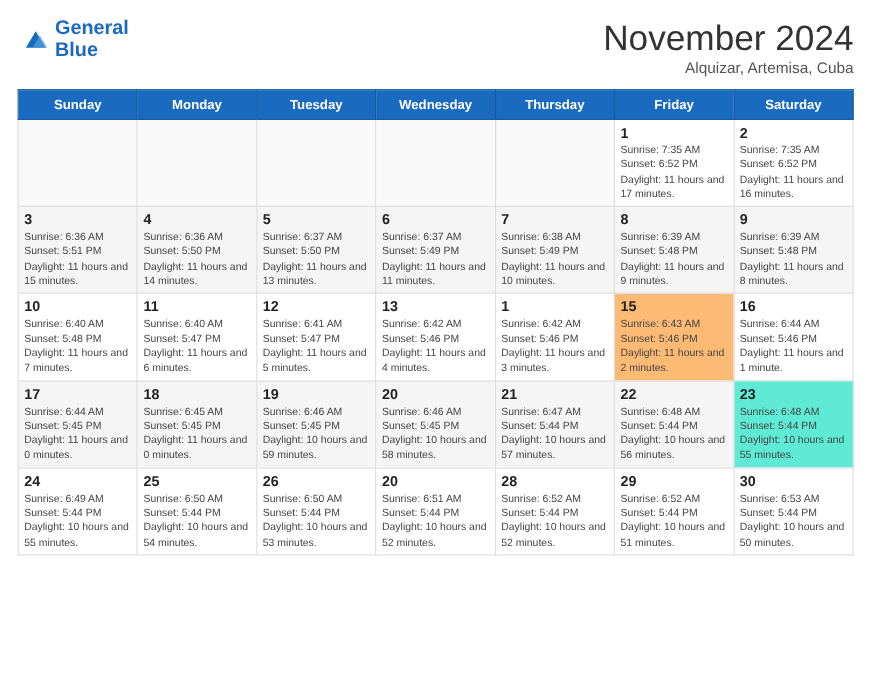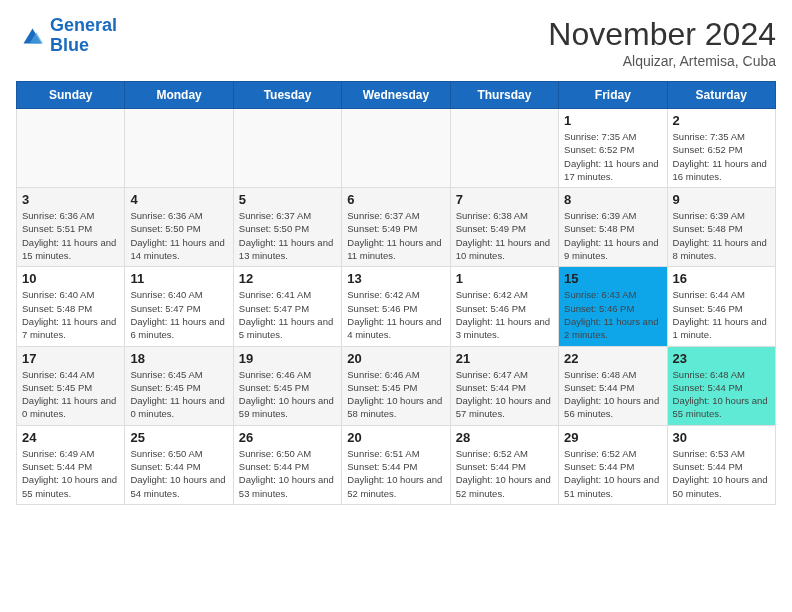--- a/index.html
+++ b/index.html
@@ -184,21 +184,21 @@
           <div class="day-info">Sunrise: 6:41 AM<br>Sunset: 5:47 PM<br>Daylight: 11 hours and 5 minutes.</div>
         </td>
         <td style="background: rgb(255, 255, 255); margin-top: 34px;">
           <span class="day-num">13</span>
           <div class="day-info">Sunrise: 6:42 AM<br>Sunset: 5:46 PM<br>Daylight: 11 hours and 4 minutes.</div>
         </td>
         <td style="background: rgb(255, 255, 255);">
           <span class="day-num">1</span>
           <div class="day-info">Sunrise: 6:42 AM<br>Sunset: 5:46 PM<br>Daylight: 11 hours and 3 minutes.</div>
         </td>
-        <td style="background: #0ea5e9;">
+        <td style="background: #fdba74;">
           <span class="day-num">15</span>
           <div class="day-info">Sunrise: 6:43 AM<br>Sunset: 5:46 PM<br>Daylight: 11 hours and 2 minutes.</div>
         </td>
         <td style="background: rgb(255, 255, 255);">
           <span class="day-num">16</span>
           <div class="day-info">Sunrise: 6:44 AM<br>Sunset: 5:46 PM<br>Daylight: 11 hours and 1 minute.</div>
         </td>
       </tr>
       <tr>
         <td style="background: rgb(245, 245, 245);">

